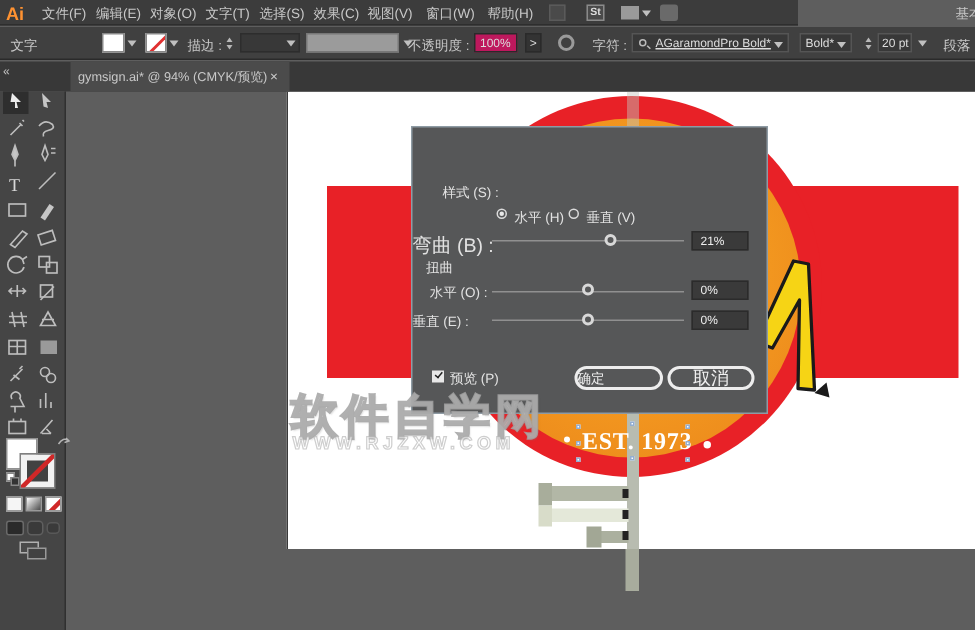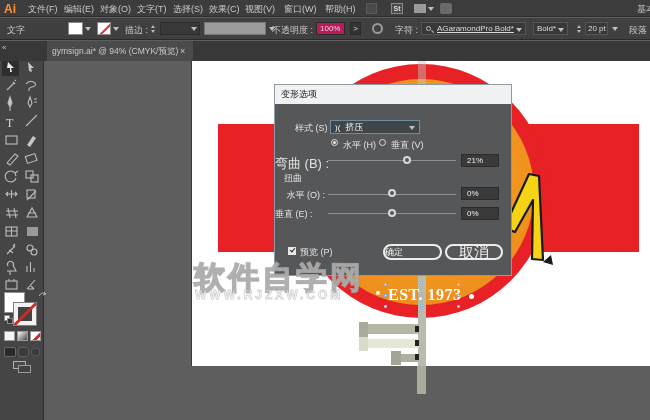--- a/index.html
+++ b/index.html
@@ -52,26 +52,21 @@
     <div class="abs hnd" style="left:376px;top:220px;"></div>
     <div class="abs hnd" style="left:413px;top:222px;"></div>
     <div class="abs hnd" style="left:340px;top:233px;"></div>
     <div class="abs hnd" style="left:413px;top:233px;"></div>
     <div class="abs hnd" style="left:340px;top:244px;"></div>
     <div class="abs hnd" style="left:376px;top:243px;"></div>
     <div class="abs hnd" style="left:413px;top:244px;"></div>
   </div>
 
   <div class="abs" id="dialog" style="left:274px;top:84px;width:238px;height:192px;background:#565758;border:1px solid #8e9ba4;">
-    <div class="abs" style="left:0;top:0;width:236px;height:19px;background:#eff1f2;color:#1c1c1c;font-size:9px;line-height:19px;padding-left:6px;">变形选项</div>
     <div class="abs txt" style="left:0px;top:37px;width:52px;text-align:right;font-size:9px;color:#e2e2e2;padding-left:20px;">样式 (S) :</div>
-    <div class="abs" style="left:55px;top:35px;width:90px;height:14px;background:#404548;border:1px solid #6d8da6;color:#f0f0f0;font-size:9px;line-height:13px;">
-      <span style="margin-left:4px;color:#f5f5f5;font-size:8px;">)(</span><span style="margin-left:5px;">挤压</span>
-      <span class="abs dar" style="right:4px;top:5px;"></span>
-    </div>
     <div class="abs" style="left:56px;top:54px;width:7px;height:7px;border-radius:50%;border:1px solid #dcdcdc;background:#565758;"></div>
     <div class="abs" style="left:58px;top:56px;width:3px;height:3px;border-radius:50%;background:#e8e8e8;"></div>
     <div class="abs txt" style="left:68px;top:54px;font-size:9px;color:#e2e2e2;">水平 (H)</div>
     <div class="abs" style="left:104px;top:54px;width:7px;height:7px;border-radius:50%;border:1px solid #dcdcdc;background:#565758;"></div>
     <div class="abs txt" style="left:116px;top:54px;font-size:9px;color:#e2e2e2;">垂直 (V)</div>
 
     <div class="abs txt" style="left:0px;top:70px;width:50px;text-align:right;font-size:13px;color:#e2e2e2;">弯曲 (B) :</div>
     <div class="abs" style="left:53px;top:75px;width:128px;height:1px;background:#909090;"></div>
     <div class="abs" style="left:128px;top:71px;width:8px;height:8px;border-radius:50%;border:2px solid #d8d8d8;background:#565758;"></div>
     <div class="abs" style="left:186px;top:69px;width:38px;height:13px;background:#3a3a3a;border:1px solid #2b2b2b;color:#eeeeee;font-size:8px;line-height:11px;padding-left:5px;">21%</div>
@@ -85,27 +80,27 @@
 
     <div class="abs txt" style="left:0px;top:123px;width:50px;text-align:left;font-size:9px;color:#e2e2e2;">垂直 (E) :</div>
     <div class="abs" style="left:53px;top:128px;width:128px;height:1px;background:#909090;"></div>
     <div class="abs" style="left:113px;top:124px;width:8px;height:8px;border-radius:50%;border:2px solid #d8d8d8;background:#565758;"></div>
     <div class="abs" style="left:186px;top:122px;width:38px;height:13px;background:#3a3a3a;border:1px solid #2b2b2b;color:#eeeeee;font-size:8px;line-height:11px;padding-left:5px;">0%</div>
 
     <div class="abs" style="left:13px;top:162px;width:8px;height:8px;background:#e8e8e8;"></div>
       <div class="abs" style="left:14.5px;top:163px;width:5px;height:3px;border-left:1.5px solid #222;border-bottom:1.5px solid #222;transform:rotate(-50deg);"></div>
     <div class="abs txt" style="left:25px;top:161px;font-size:9px;color:#e2e2e2;">预览 (P)</div>
     <div class="abs" style="left:108px;top:159px;width:59px;height:16px;border:2px solid #ededed;border-radius:9px;color:#f0f0f0;font-size:9px;line-height:12px;text-align:left;">确定</div>
-    <div class="abs" style="left:170px;top:159px;width:58px;height:16px;border:2px solid #ededed;border-radius:9px;color:#f0f0f0;font-size:15px;line-height:12px;text-align:center;">取消</div>
+    <div class="abs" style="left:170px;top:159px;width:58px;height:16px;border:2px solid #ededed;border-radius:9px;color:#f0f0f0;font-size:12px;line-height:12px;text-align:center;">取消</div>
   </div>
 
   <div class="abs" style="left:194px;top:257px;width:150px;height:34px;font-size:31px;font-weight:bold;color:rgba(255,255,255,0.60);-webkit-text-stroke:1.3px rgba(162,162,162,0.85);letter-spacing:3px;white-space:nowrap;text-shadow:1px 1px 1px rgba(120,120,120,0.22);">软件自学网</div>
   <div class="abs" style="left:195px;top:288px;font-size:12px;font-weight:bold;color:rgba(255,255,255,0.55);-webkit-text-stroke:0.8px rgba(165,165,165,0.55);letter-spacing:3px;white-space:nowrap;">WWW.RJZXW.COM</div>
 
-  <div class="abs" id="menubar" style="left:0;top:0;width:650px;height:17px;background:#3c3c3c;border-bottom:1px solid #2e2e2e;padding-left:16px;">
+  <div class="abs" id="menubar" style="left:0;top:0;width:532px;height:17px;background:#3c3c3c;border-bottom:1px solid #2e2e2e;padding-left:16px;">
     <span class="abs" style="left:4px;top:2px;color:#ff9231;font-weight:bold;font-size:12px;">Ai</span>
     <span class="abs txt" style="left:28px;top:3px;">文件(F)</span>
     <span class="abs txt" style="left:64px;top:3px;">编辑(E)</span>
     <span class="abs txt" style="left:100px;top:3px;">对象(O)</span>
     <span class="abs txt" style="left:137px;top:3px;">文字(T)</span>
     <span class="abs txt" style="left:173px;top:3px;">选择(S)</span>
     <span class="abs txt" style="left:209px;top:3px;">效果(C)</span>
     <span class="abs txt" style="left:245px;top:3px;">视图(V)</span>
     <span class="abs txt" style="left:284px;top:3px;">窗口(W)</span>
     <span class="abs txt" style="left:325px;top:3px;">帮助(H)</span>

